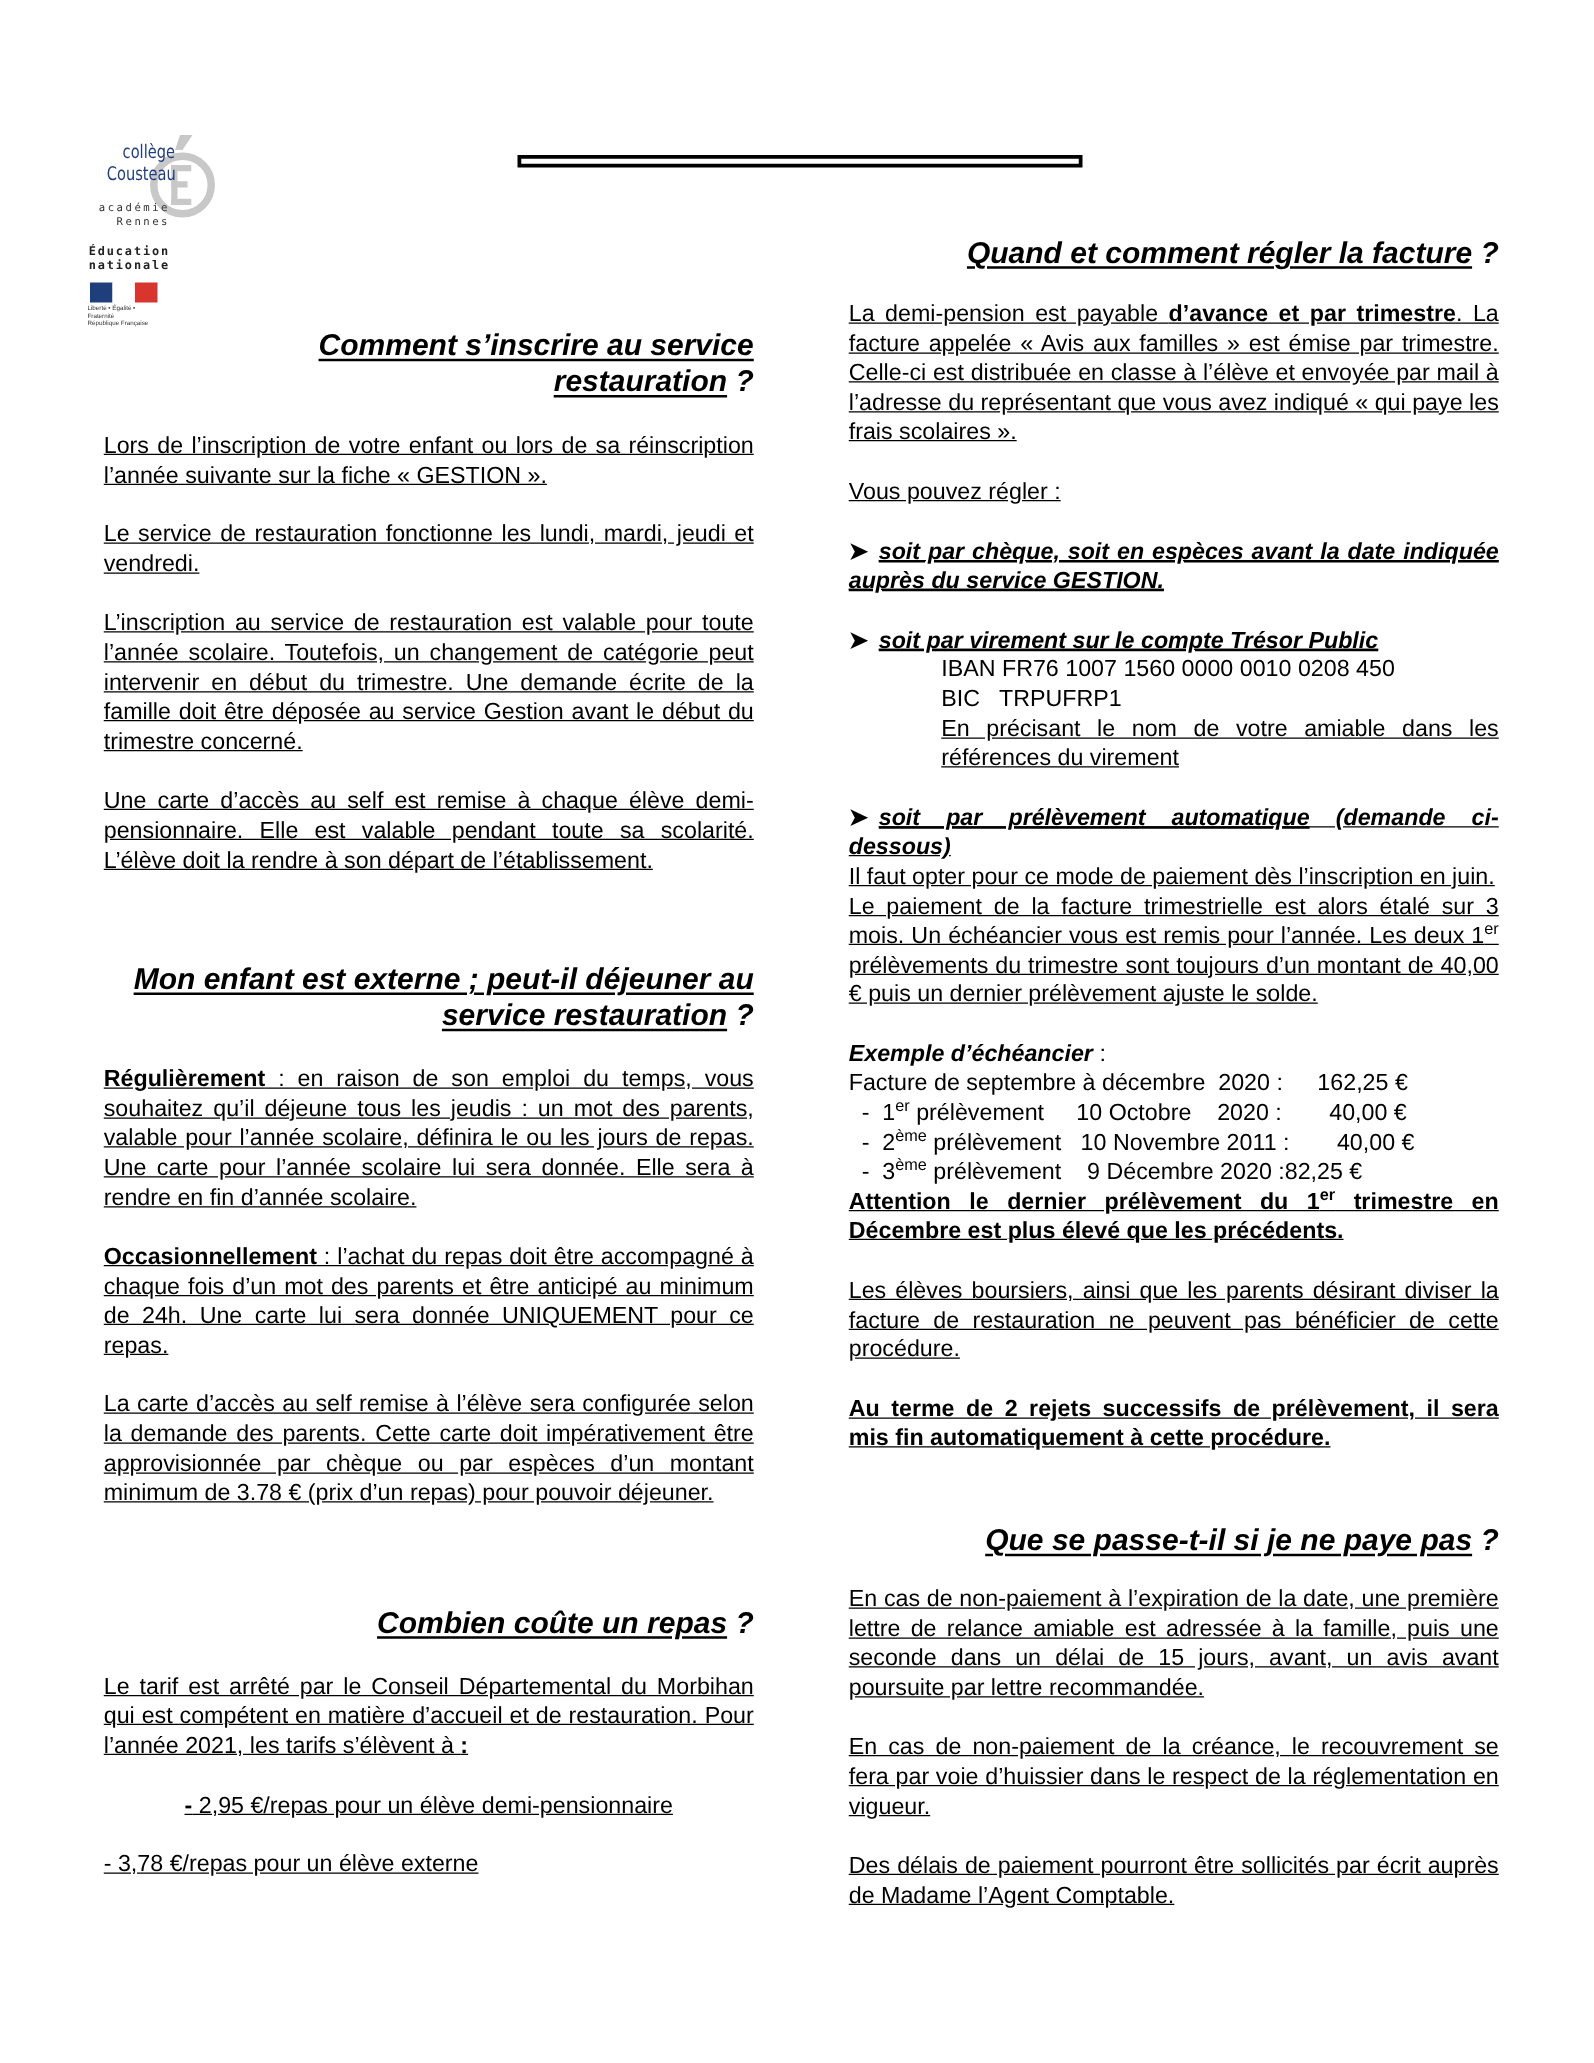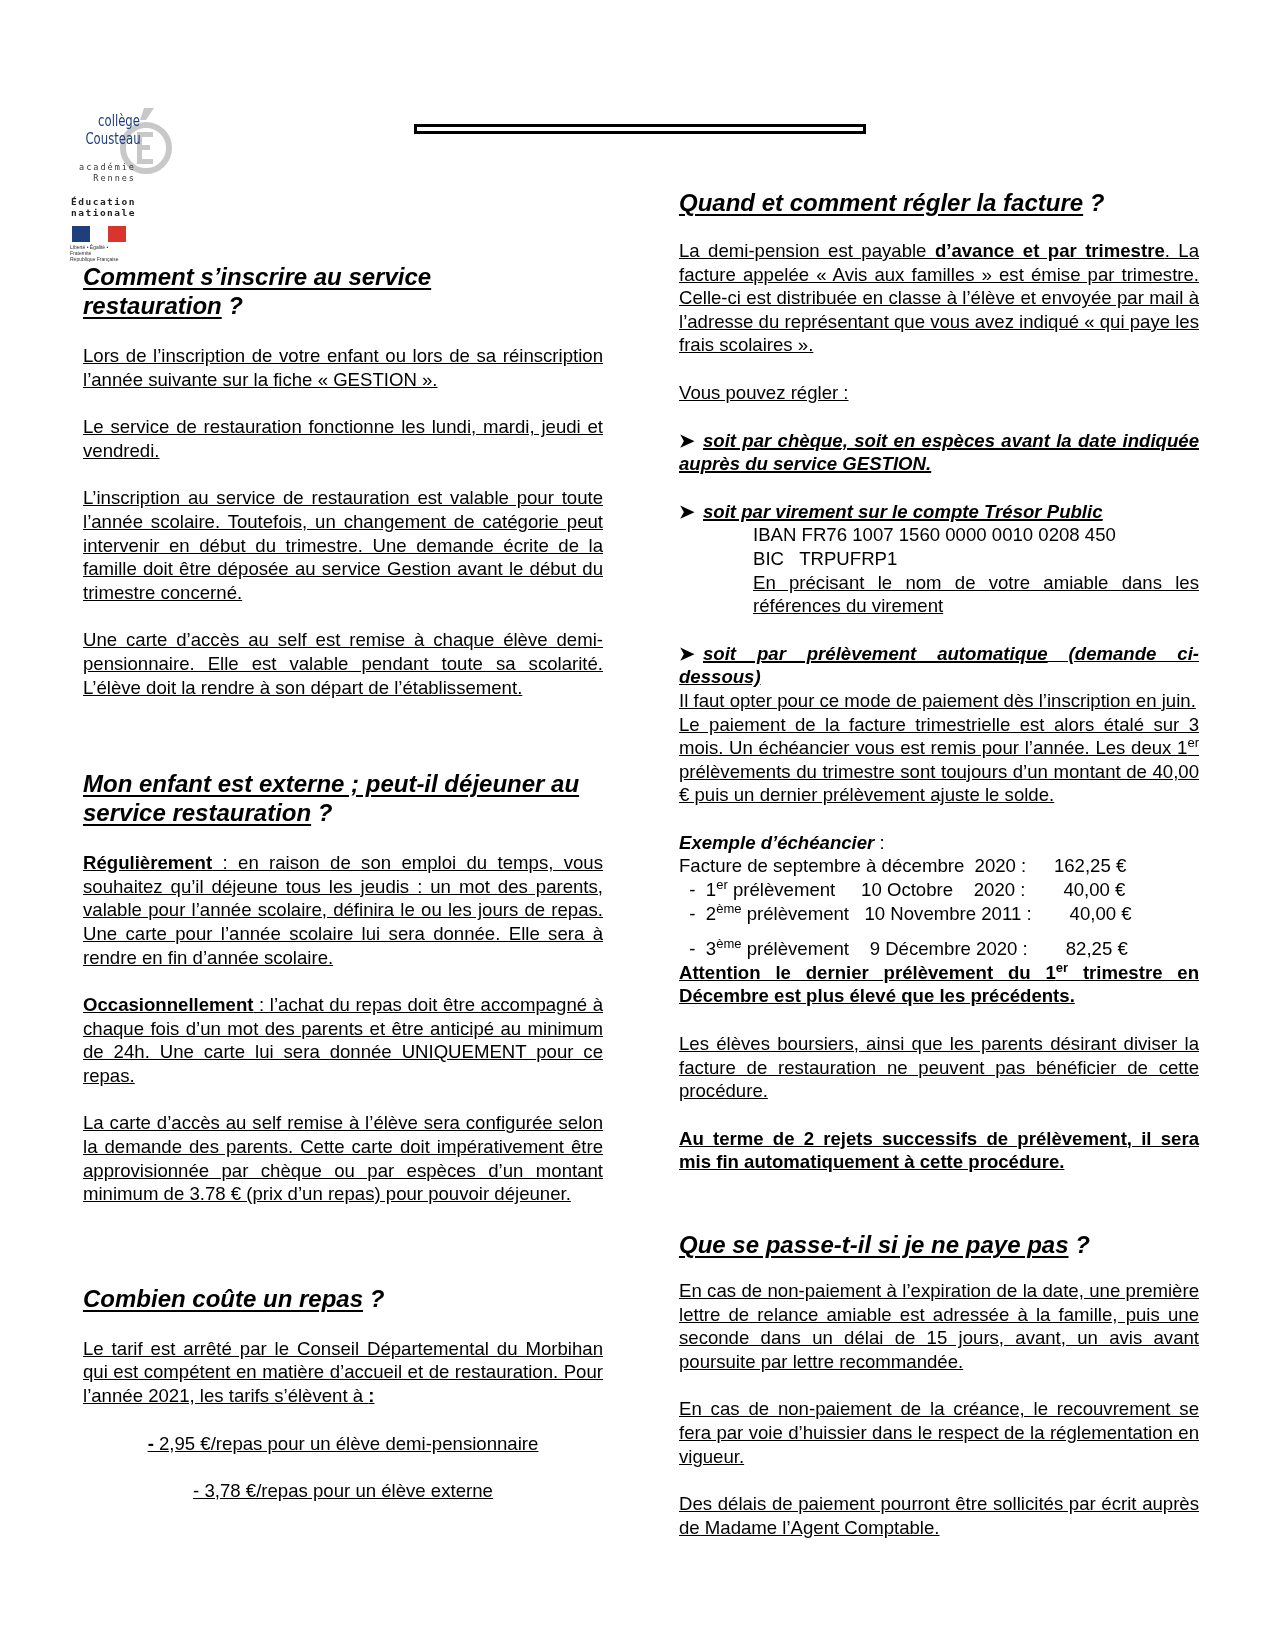--- a/index.html
+++ b/index.html
@@ -20,21 +20,21 @@
     .logo .flag span { flex: 1; }
     .logo .rf { position: absolute; left: 6px; top: 160px; width: 60px; font-size: 5px; line-height: 6px;
                 color: #333; text-align: left; }
 
     .top-rule { position: absolute; left: 414px; top: 124px; width: 446px; height: 4px;
                 border: 3px solid #000; box-sizing: content-box; }
 
     .col { position: absolute; width: 520px; font-size: 18.6px; line-height: 23.6px; }
     .col.left { left: 83px; top: 262px; }
     .col.right { left: 679px; top: 188px; }
-    .h { font-weight: bold; font-style: italic; font-size: 24px; line-height: 29px; text-align: left;
+    .h { font-weight: bold; font-style: italic; font-size: 24px; line-height: 29px; text-align: right;
          margin: 0; }
     .h u { text-decoration-thickness: 2px; text-underline-offset: 3px; }
     p { margin: 0; text-align: justify; text-decoration: underline; }
     .gap { height: 24px; }
     .gap2 { height: 48px; }
     .red { color: #e00000; font-weight: bold; }
     .b { font-weight: bold; }
     .bi { font-weight: bold; font-style: italic; }
     .bu { font-weight: bold; font-style: italic; text-decoration: underline; text-decoration-thickness: 2px; }
     .ul { text-decoration: underline; }
@@ -110,21 +110,21 @@
   <div class="gap" style="height:30px"></div>
 
   <h2 class="h">
     <u>Combien coûte un repas</u><span> ?</span>
   </h2>
   <div class="gap"></div>
   <p><span>Le tarif est arrêté par le Conseil Départemental du Morbihan qui est compétent en matière d’accueil et de restauration. Pour l’année 2021, les tarifs s’élèvent à </span><span class="b">:</span></p>
   <div class="gap"></div>
   <p style="text-align:center"><span class="b">-</span><span> 2,95 €/repas pour un élève demi-pensionnaire</span></p>
   <div class="gap"></div>
-  <p style="text-align:center">- 3,78 €/repas pour un élève externe</p>
+  <p style="text-align:left">- 3,78 €/repas pour un élève externe</p>
 </div>
 
 <div class="col right">
   <h2 class="h">
     <u>Quand et comment régler la facture</u><span> ?</span>
   </h2>
   <div class="gap" style="height:22px"></div>
   <p><span>La demi-pension est payable </span><span class="b">d’avance et par trimestre</span><span>. La facture appelée « Avis aux familles » est émise par trimestre. Celle-ci est distribuée en classe à l’élève et envoyée par mail à l’adresse du représentant que vous avez indiqué « qui paye les frais scolaires ».</span></p>
   <div class="gap"></div>
   <p>Vous pouvez régler :</p>
@@ -146,21 +146,21 @@
     <span class="arrow">➤</span><span class="bu">soit par prélèvement automatique</span><span class="bi"> (demande ci-dessous)</span>
   </p>
   <p>Il faut opter pour ce mode de paiement dès l’inscription en juin.</p>
   <p><span>Le paiement de la facture trimestrielle est alors étalé sur 3 mois. Un échéancier vous est remis pour l’année. Les deux 1</span><sup>er</sup><span> prélèvements du trimestre sont toujours d’un montant de 40,00 € puis un dernier prélèvement ajuste le solde.</span></p>
   <div class="gap"></div>
   <div><span class="bi">Exemple d’échéancier</span><span> :</span></div>
   <div id="schedule">
       <div class="sched"><span></span><span></span><sup></sup><span>Facture de septembre à décembre  2020 :</span><span style="display: inline-block; min-width: 100px; text-align: right;">162,25 €</span></div>
       <div class="sched"><span>  -  </span><span>1</span><sup>er</sup><span> prélèvement     10 Octobre    2020 :</span><span style="display: inline-block; min-width: 100px; text-align: right;">40,00 €</span></div>
       <div class="sched"><span>  -  </span><span>2</span><sup>ème</sup><span> prélèvement   10 Novembre 2011 :</span><span style="display: inline-block; min-width: 100px; text-align: right;">40,00 €</span></div>
-      <div class="sched"><span>  -  </span><span>3</span><sup>ème</sup><span> prélèvement    9 Décembre 2020 :</span><span style="display: inline-block; min-width: 100px; text-align: right; margin-top: 12px;">82,25 €</span></div>
+      <div class="sched"><span>  -  </span><span>3</span><sup>ème</sup><span> prélèvement    9 Décembre 2020 :</span><span style="display: inline-block; min-width: 100px; ">82,25 €</span></div>
     </div>
   <p class="b"><span>Attention le dernier prélèvement du 1</span><sup>er</sup><span> trimestre en Décembre est plus élevé que les précédents.</span></p>
   <div class="gap"></div>
   <p>Les élèves boursiers, ainsi que les parents désirant diviser la facture de restauration ne peuvent pas bénéficier de cette procédure.</p>
   <div class="gap"></div>
   <p class="b">Au terme de 2 rejets successifs de prélèvement, il sera mis fin automatiquement à cette procédure.</p>
   <div class="gap2"></div>
   <div class="gap" style="height:8px"></div>
 
   <h2 class="h">

